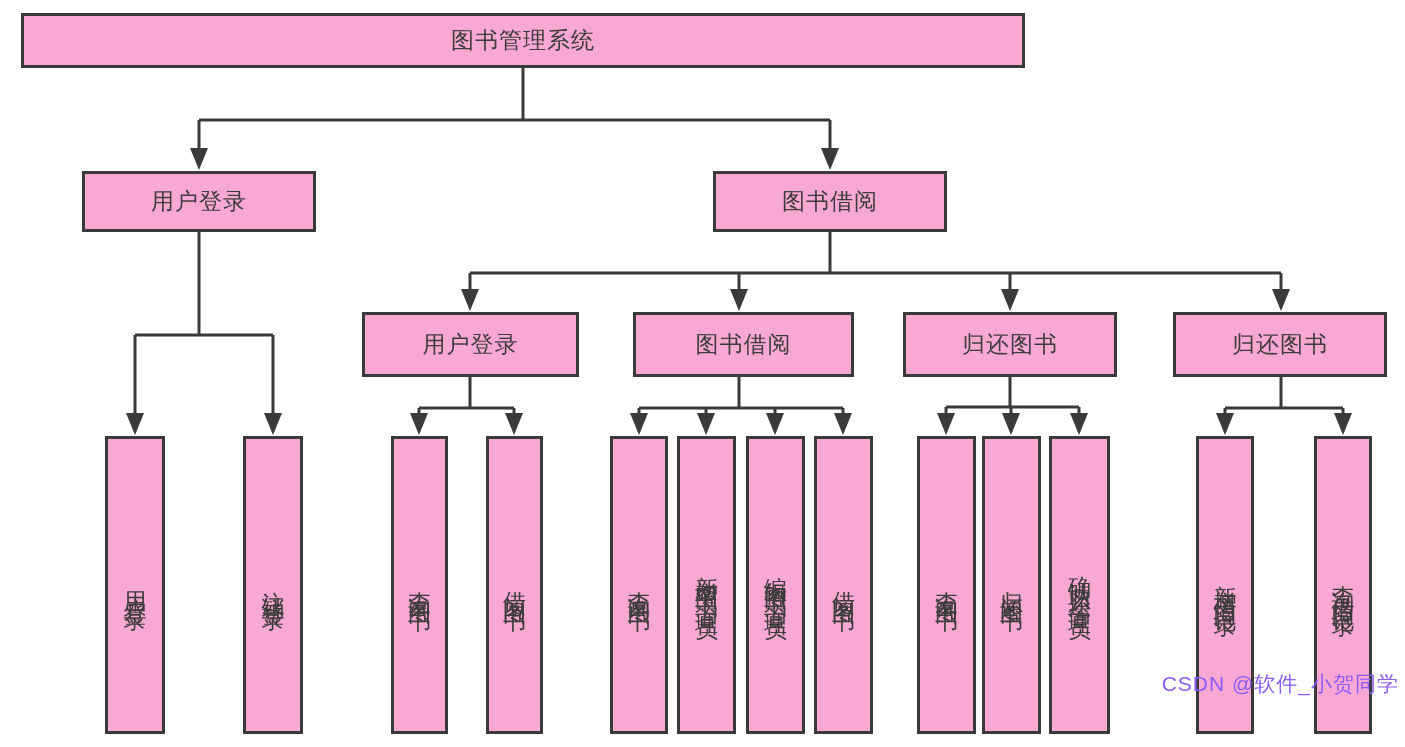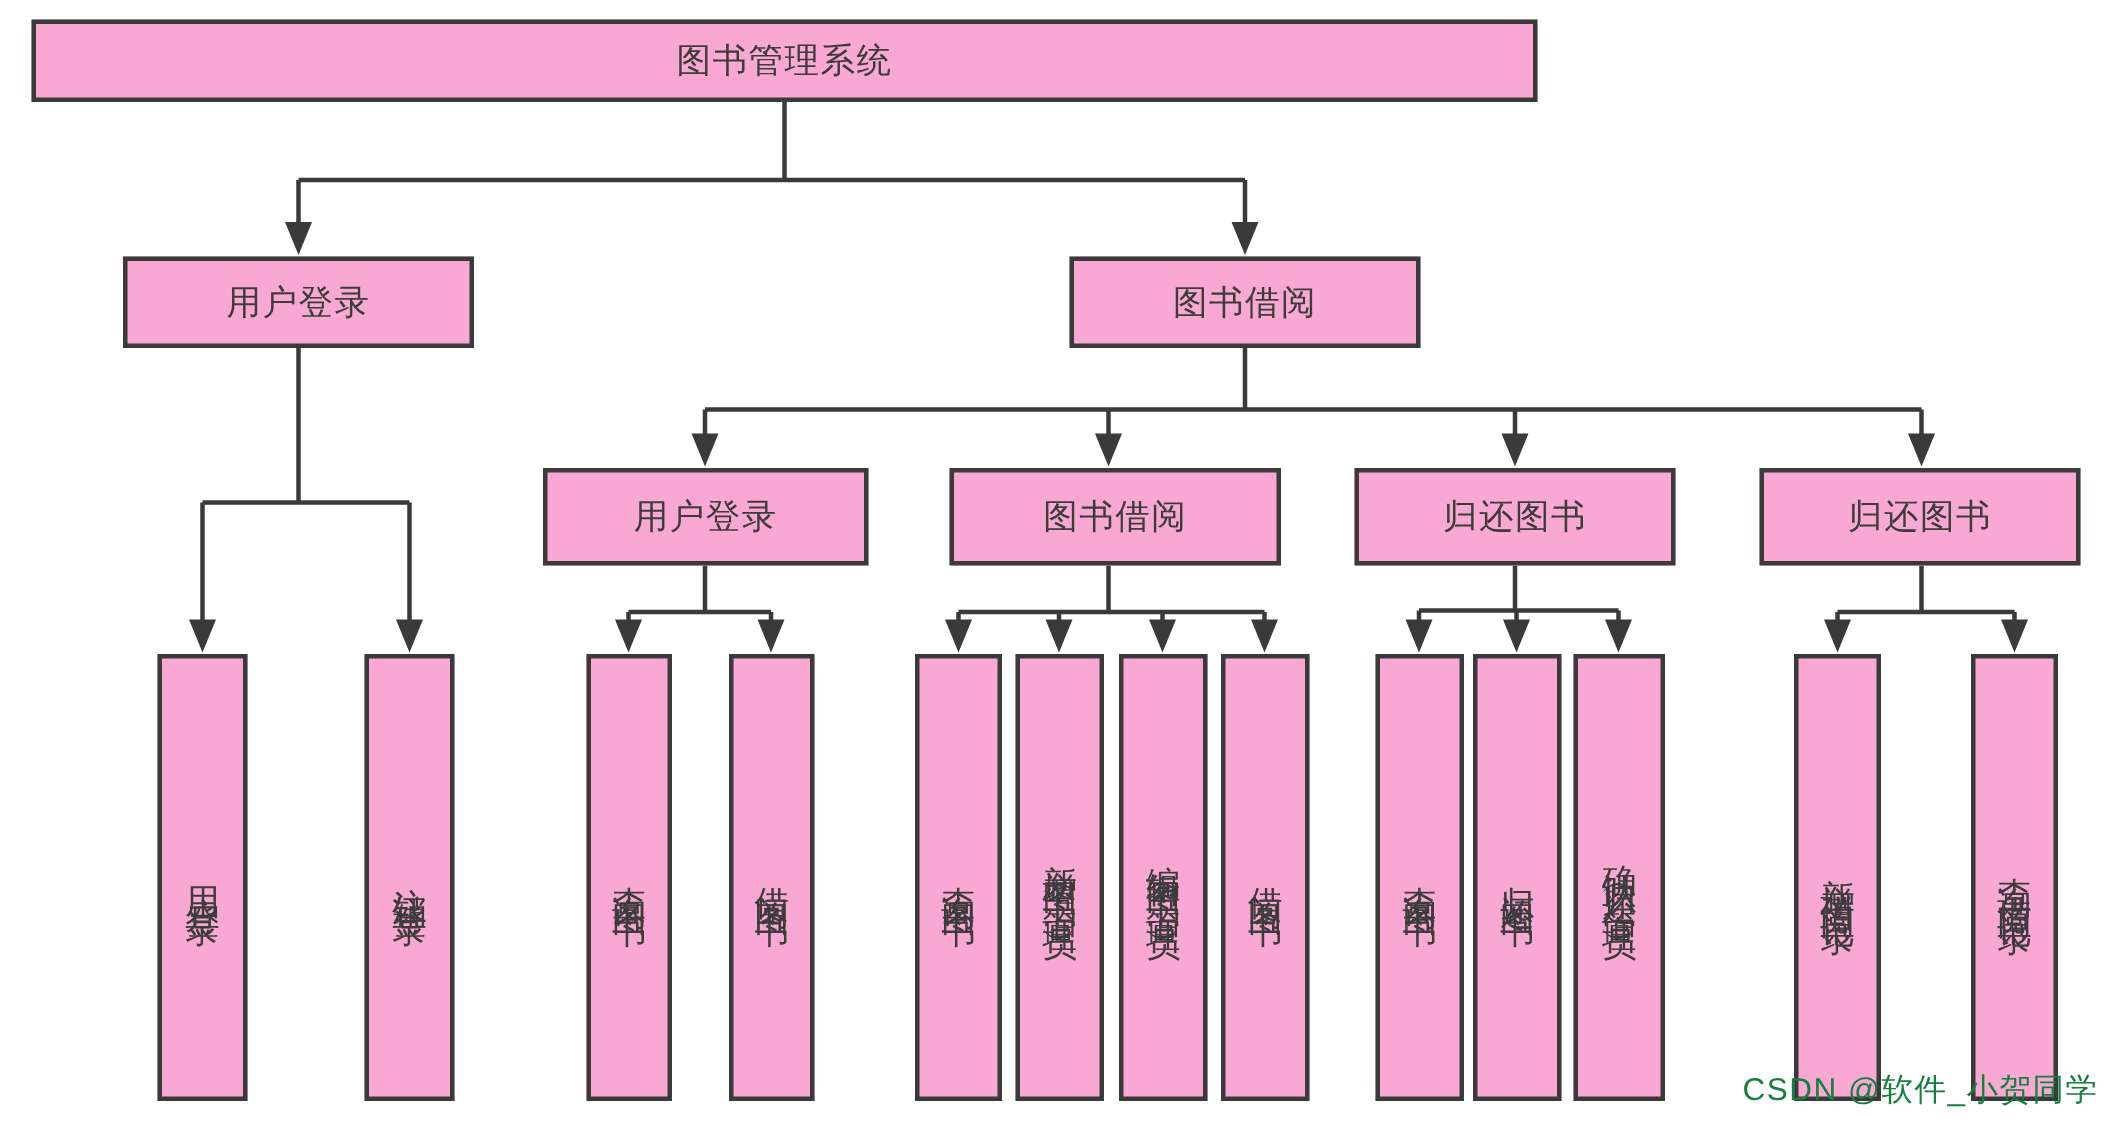--- a/index.html
+++ b/index.html
@@ -28,26 +28,26 @@
   }
   .box.v{
     writing-mode:vertical-rl;
     text-orientation:mixed;
     letter-spacing:6px;
     line-height:1;
     font-size:23px;
   }
   .watermark{
     position:absolute;
-    top:712px;
+    top:670px;
     right:6px;
     z-index:3;
     font-size:21px;
     letter-spacing:1px;
-    color:#15803d;
+    color:#8b5cf6;
   }
 </style>
 </head>
 <body>
 
 <div class="canvas">
 
   <svg class="connectors" width="1405" height="747" viewBox="0 0 1405 747" xmlns="http://www.w3.org/2000/svg">
     <g stroke="#3a3a3a" stroke-width="3" fill="none">
       <path d="M523,68 V120 M199,120 H830 M199,120 V152 M830,120 V152"></path>

